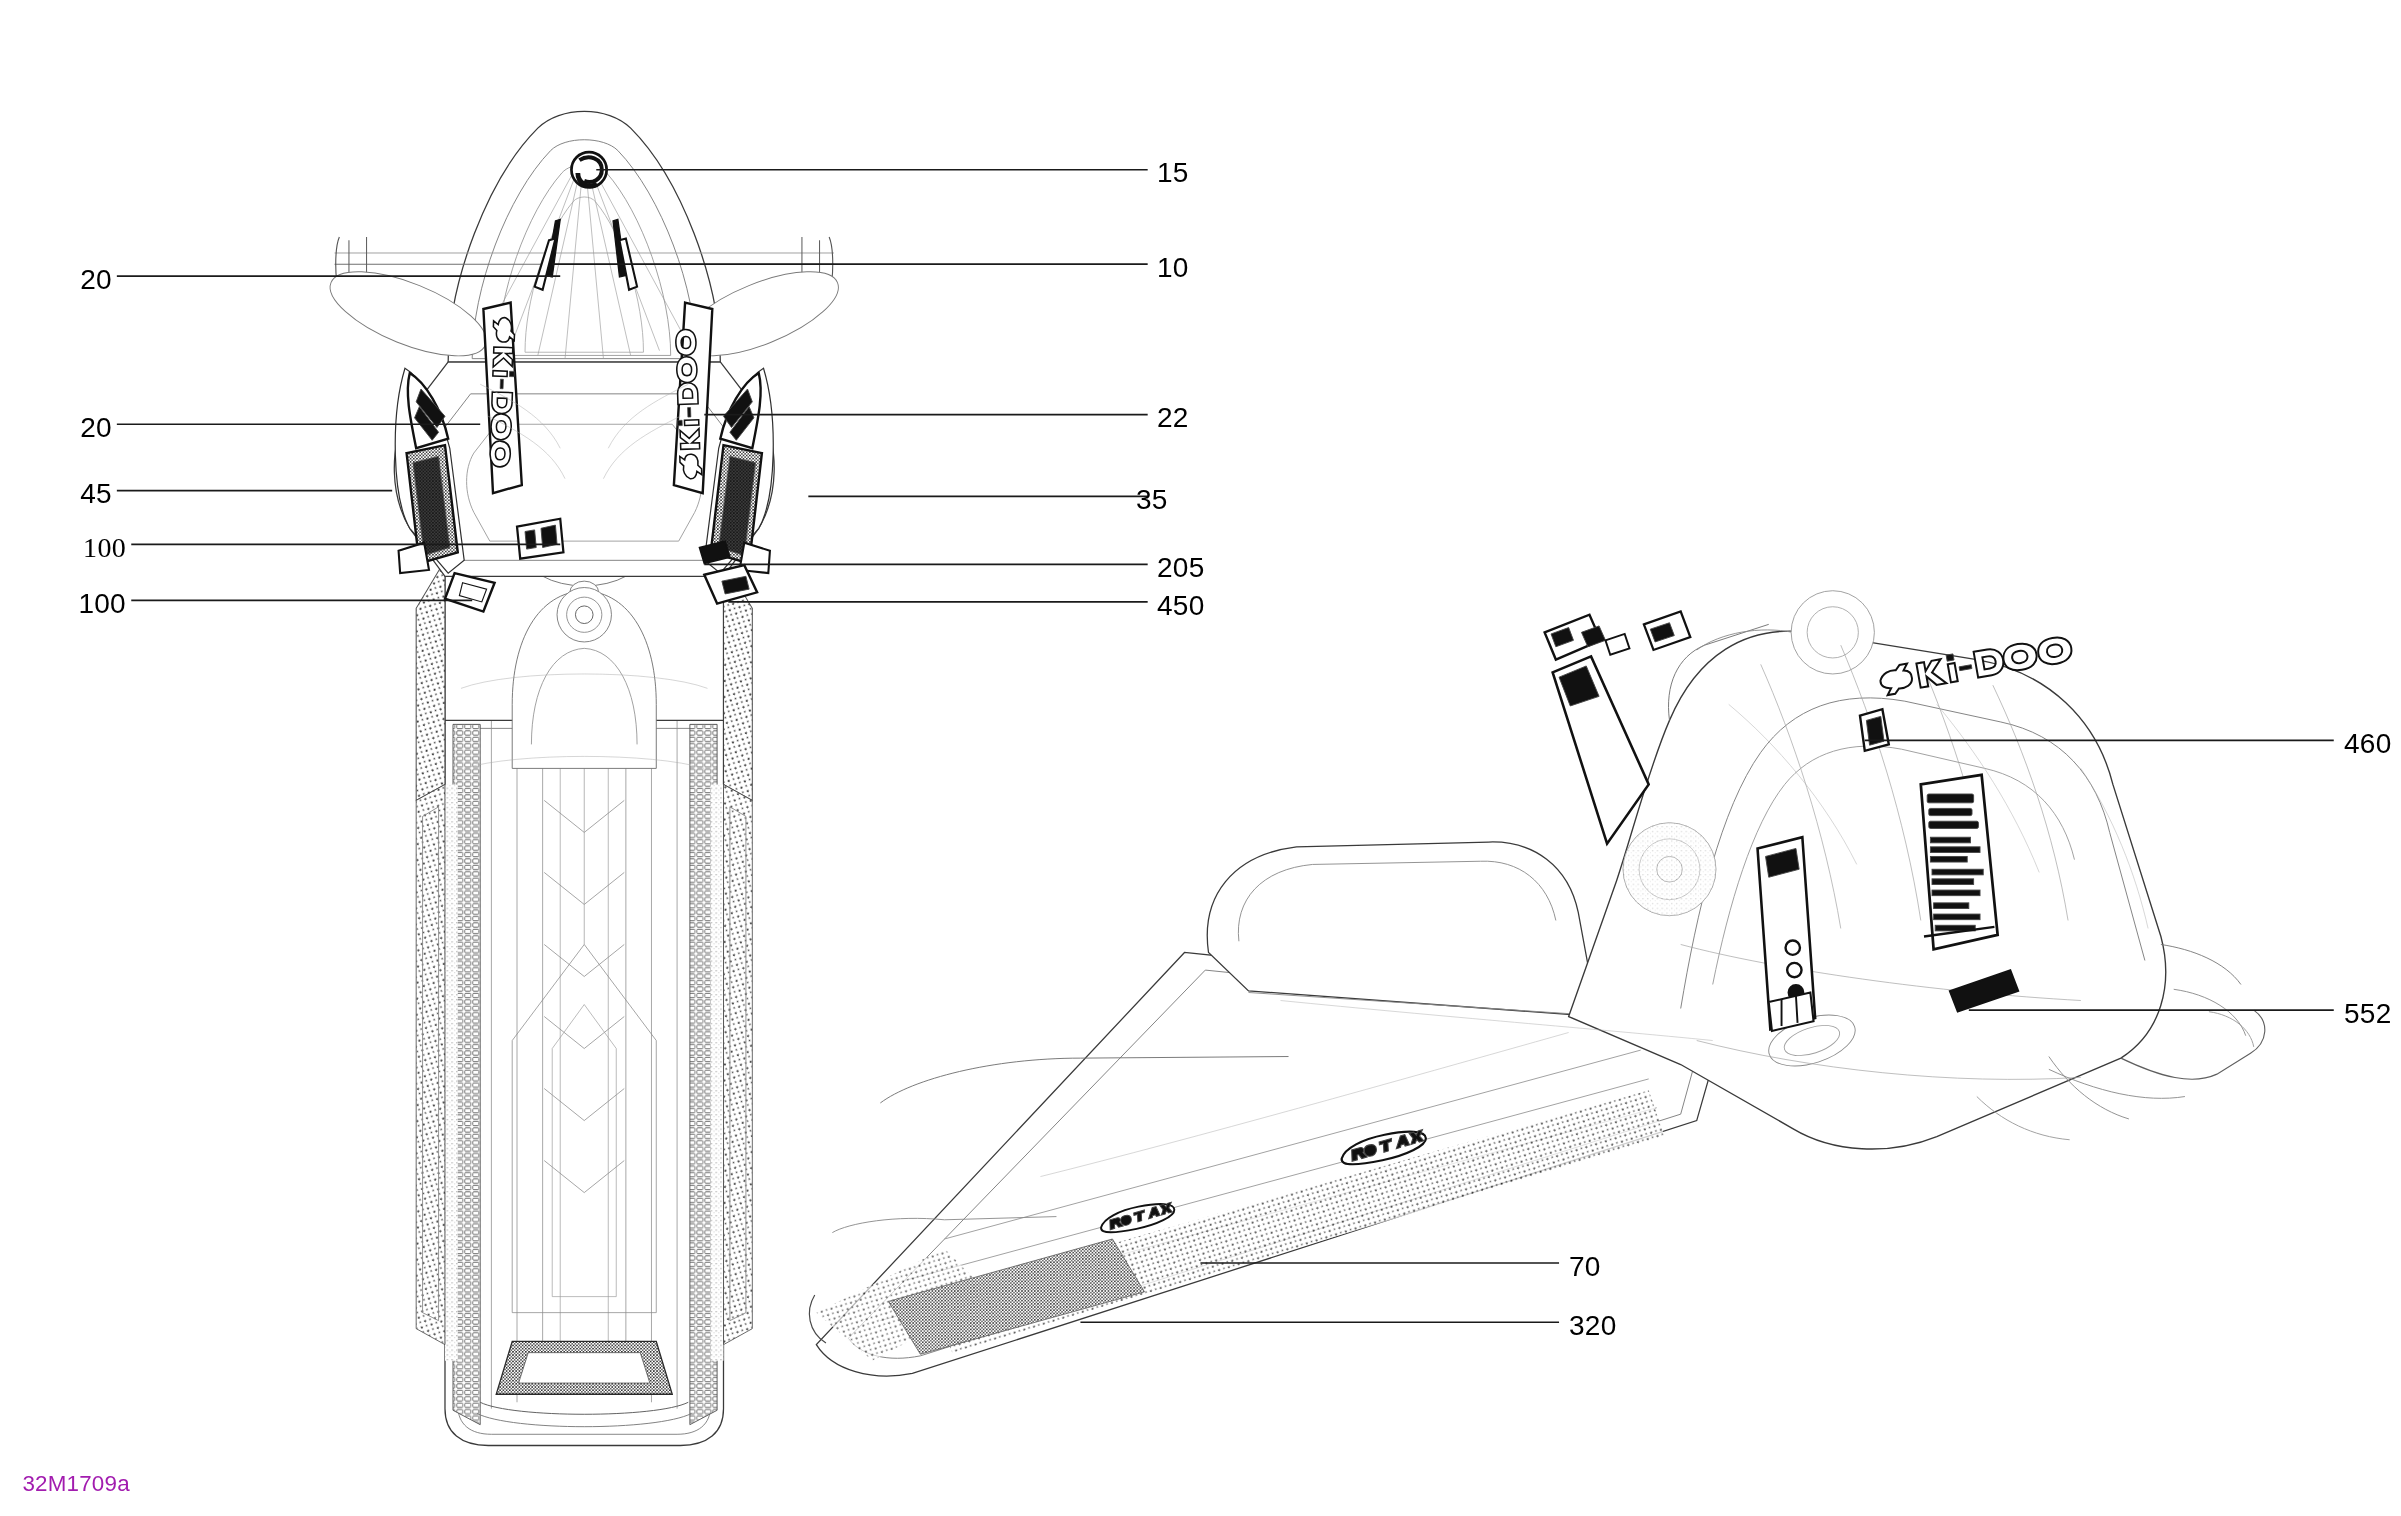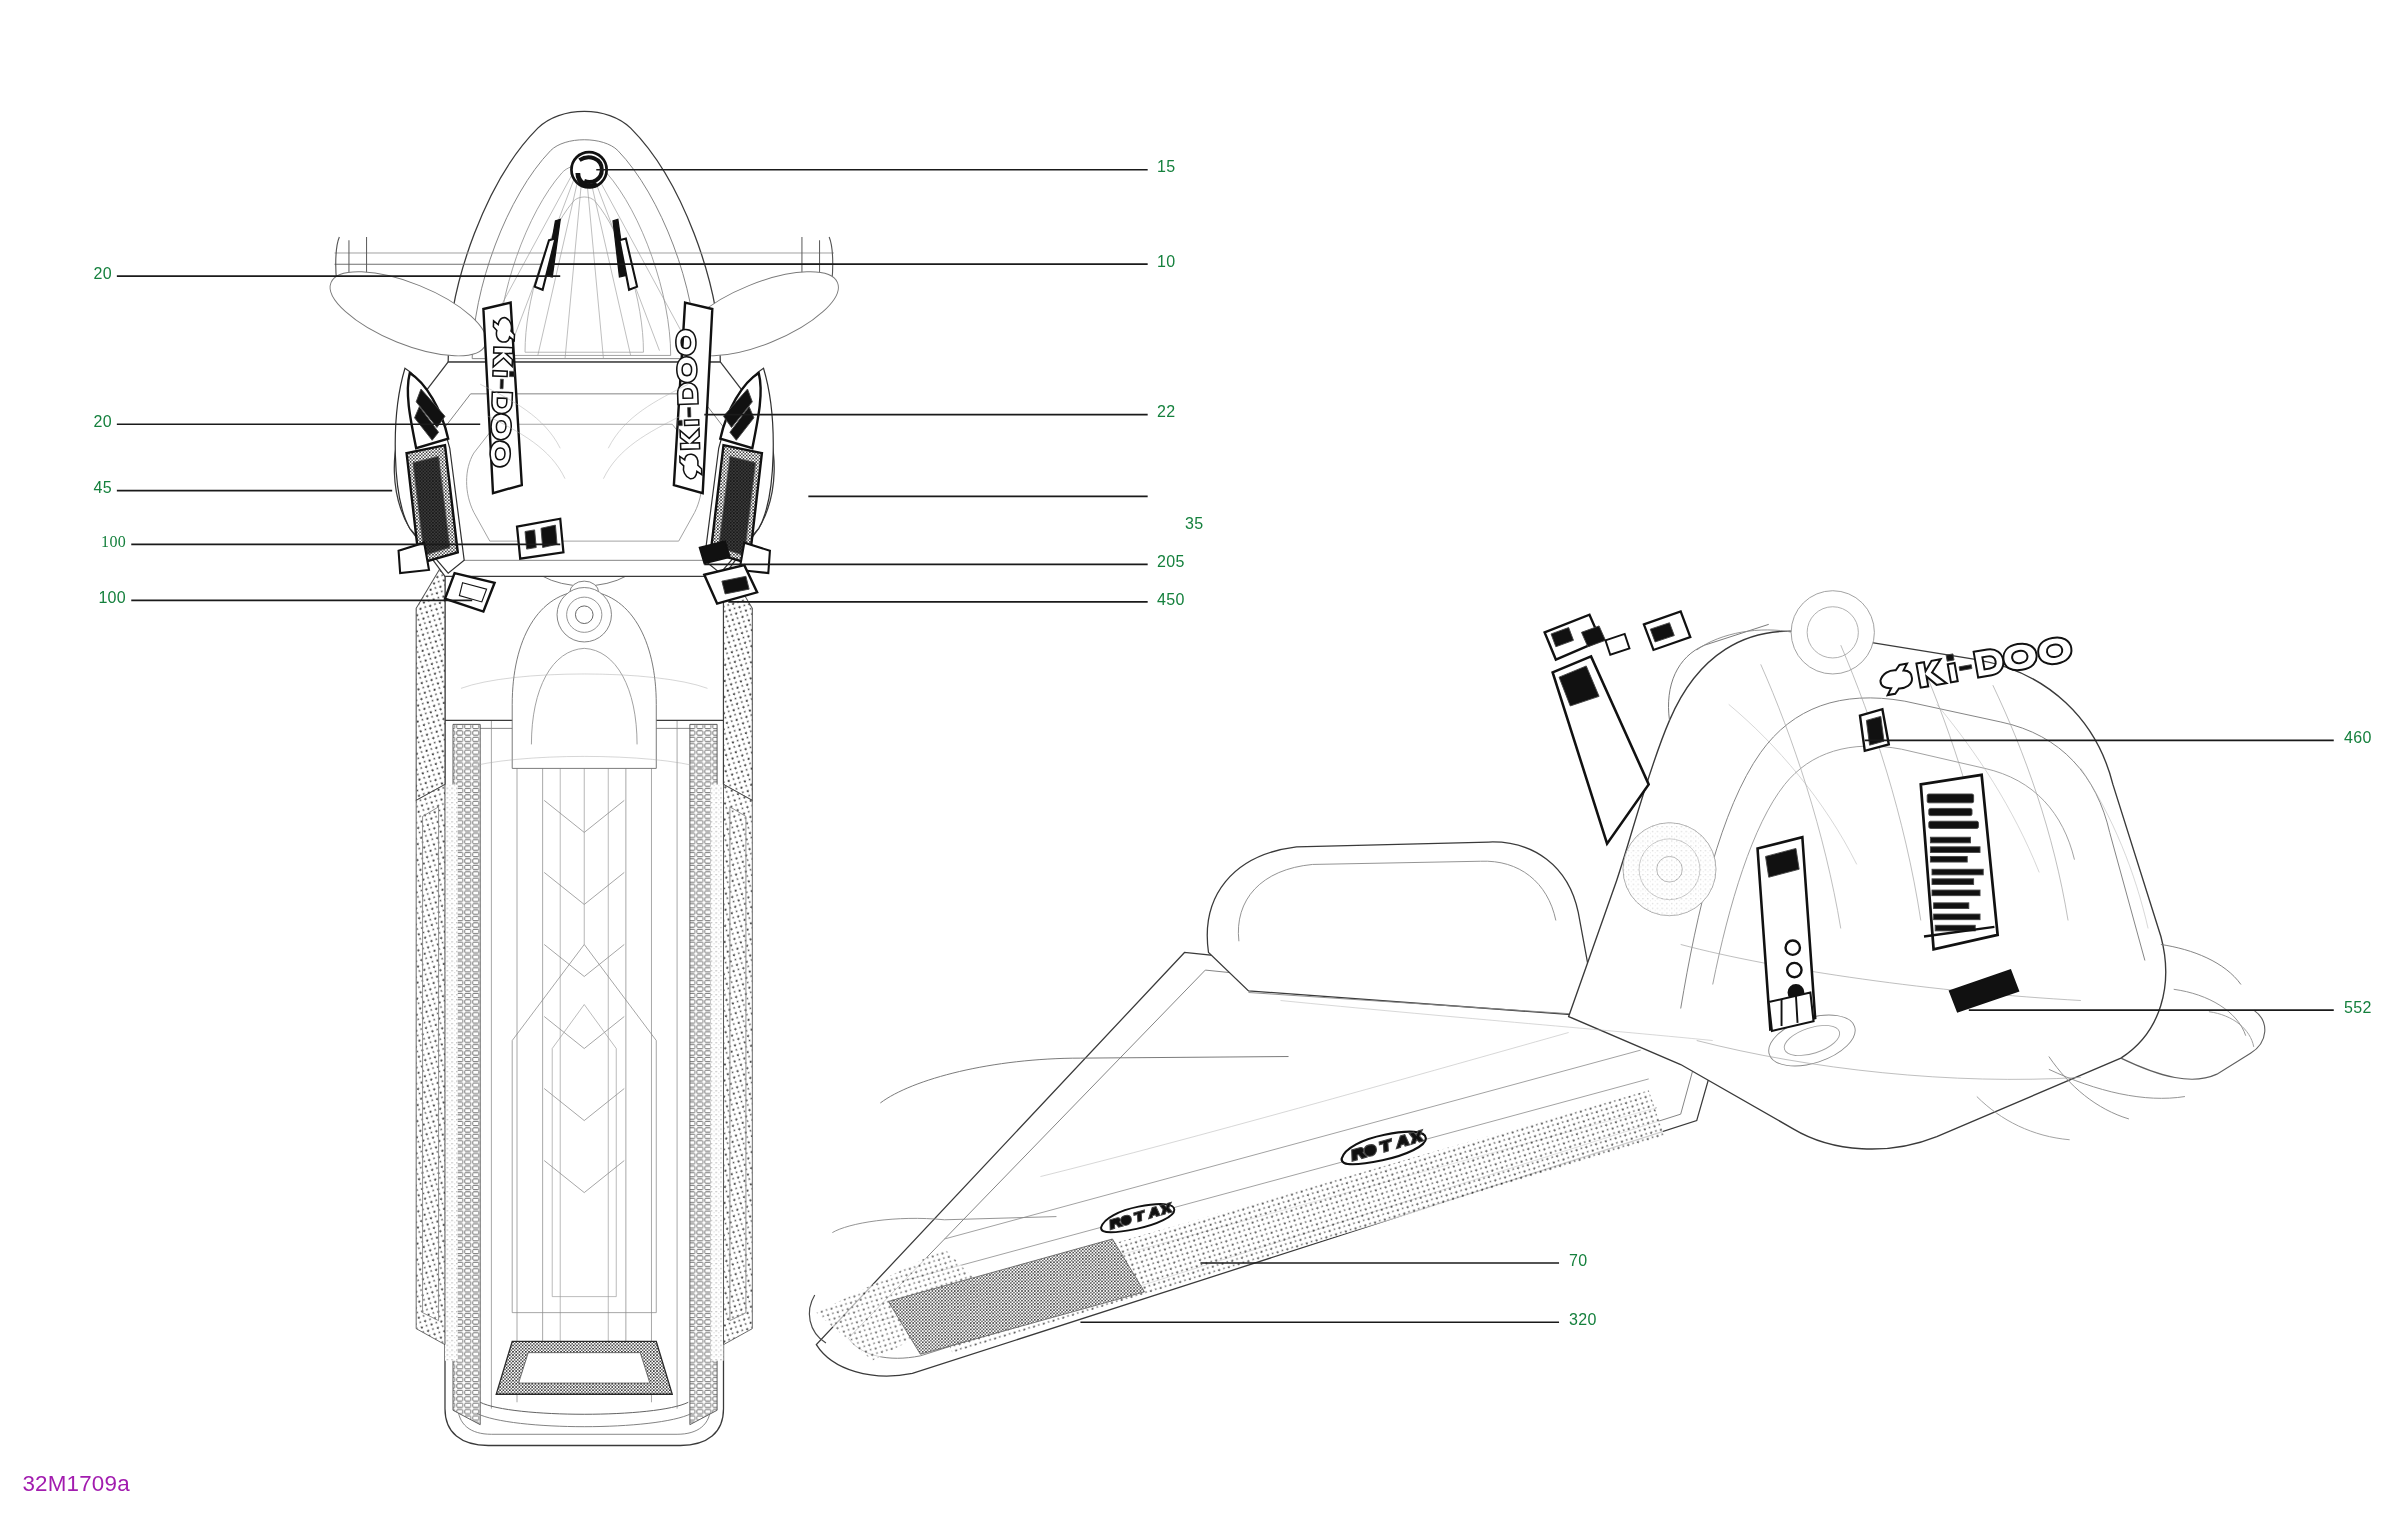--- a/index.html
+++ b/index.html
@@ -9,23 +9,23 @@
     color:#000;
     overflow:hidden;
     position:relative;
   }
   #sheet{position:absolute;inset:0;width:2401px;height:1516px;}
   #art{position:absolute;left:0;top:0;width:2401px;height:1516px;}
 
   .callout{
     position:absolute;
     font-family:"Liberation Sans",sans-serif;
-    font-size:16px;
+    font-size:28px;
     font-weight:400;
-    color:#15803d;
+    color:#000000;
     letter-spacing:0.3px;
     white-space:nowrap;
     line-height:1;
   }
   .callout.left{text-align:right;}
   .callout.right{text-align:left;}
 
   #diagram-id{
     position:absolute;
     left:22.4px;top:1471px;
@@ -448,21 +448,21 @@
 
   <div class="callout left" style="left:48px;top:266px;width:64px;">20</div>
   <div class="callout left" style="left:48px;top:414px;width:64px;">20</div>
   <div class="callout left" style="left:48px;top:480px;width:64px;">45</div>
   <div class="callout left" style="left:40px;top:534px;width:86px;font-family:Liberation Serif, serif;">100</div>
   <div class="callout left" style="left:40px;top:590px;width:86px;">100</div>
 
   <div class="callout right" style="left:1157px;top:159px;">15</div>
   <div class="callout right" style="left:1157px;top:254px;">10</div>
   <div class="callout right" style="left:1157px;top:404px;">22</div>
-  <div class="callout right" style="left:1185px;top:486px;margin-top:30px;">35</div>
+  <div class="callout right" style="left:1136px;top:486px;">35</div>
   <div class="callout right" style="left:1157px;top:554px;">205</div>
   <div class="callout right" style="left:1157px;top:592px;">450</div>
 
   <div class="callout right" style="left:2344px;top:730px;">460</div>
   <div class="callout right" style="left:2344px;top:1000px;">552</div>
 
   <div class="callout right" style="left:1569px;top:1253px;">70</div>
   <div class="callout right" style="left:1569px;top:1312px;">320</div>
 
   <div id="diagram-id">32M1709a</div>

